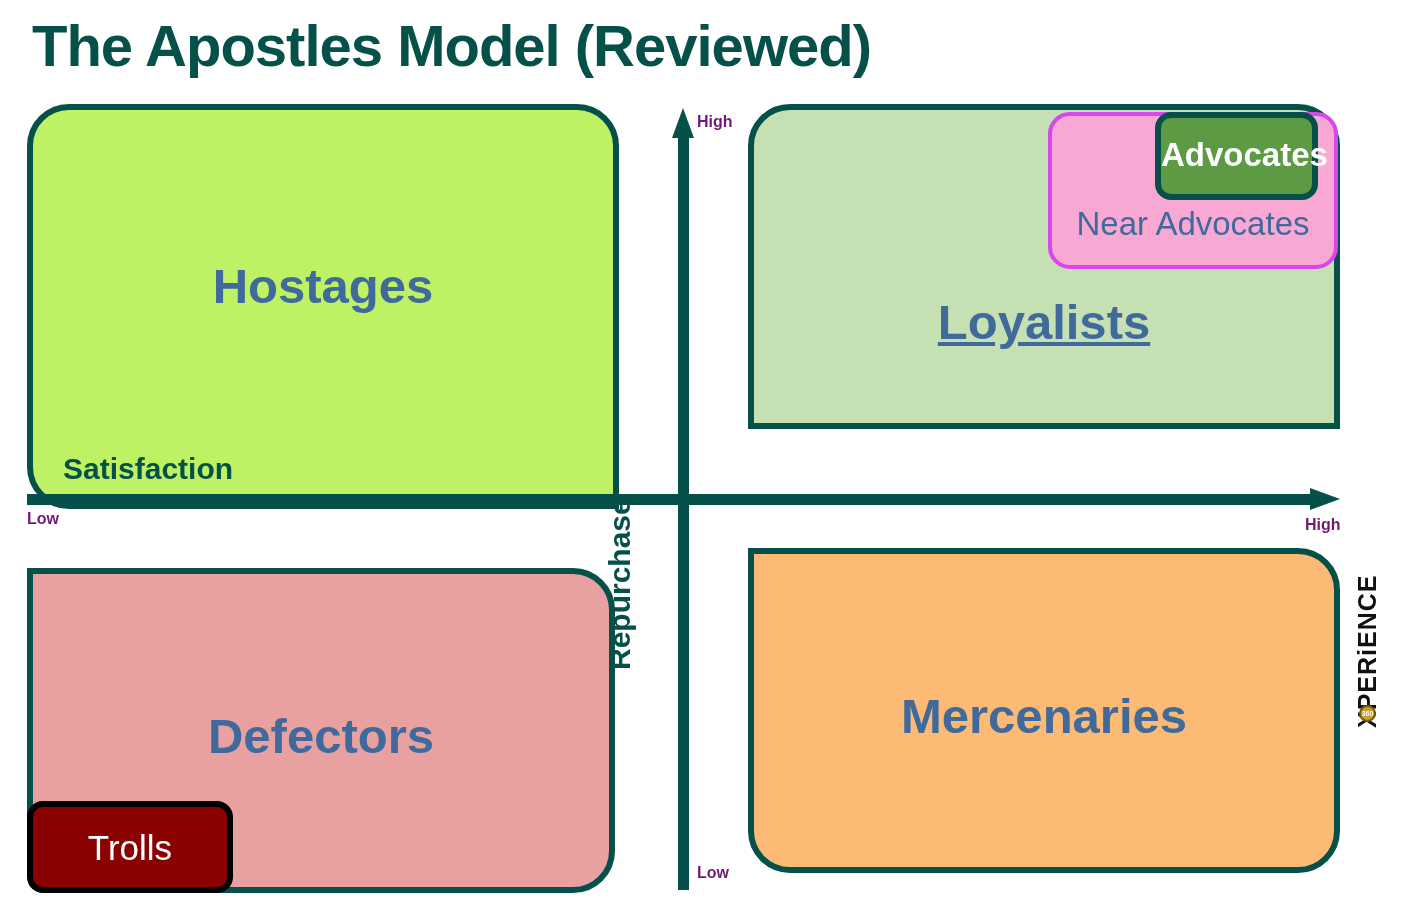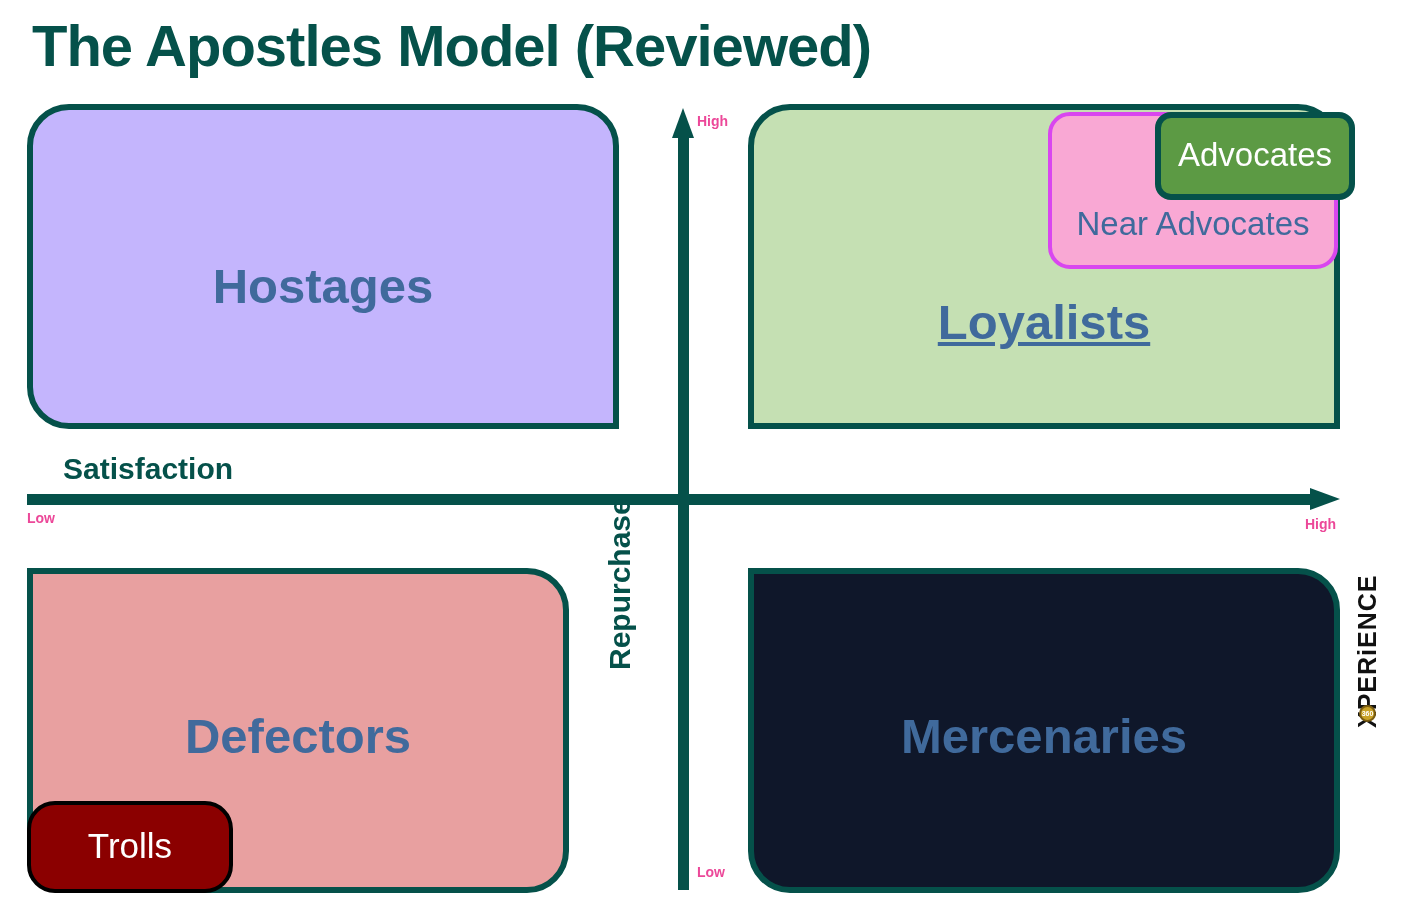--- a/index.html
+++ b/index.html
@@ -44,46 +44,46 @@
     width: 100%;
     text-align: center;
     font-size: 49px;
     font-weight: bold;
     color: #406a9c;
     white-space: nowrap;
   }
 
   #quad-hostages {
     left: 27px;  top: 104px;
-    width: 592px; height: 325px;
-    background: #c4b5fd;
+    width: 592px; height: 405px;
+    background: #bef264;
     border-radius: 42px 42px 0 42px;
   }
   #quad-hostages .quad-label { top: 148px; }
 
   #quad-loyalists {
     left: 748px; top: 104px;
     width: 592px; height: 325px;
     background: #c5e0b3;
     border-radius: 42px 42px 0 0;
   }
   #quad-loyalists .quad-label { top: 184px; text-decoration: underline; }
 
   #quad-defectors {
     left: 27px;  top: 568px;
-    width: 542px; height: 325px;
+    width: 588px; height: 325px;
     background: #e8a0a0;
     border-radius: 0 42px 42px 42px;
   }
   #quad-defectors .quad-label { top: 134px; }
 
   #quad-mercenaries {
-    left: 748px; top: 568px;
+    left: 748px; top: 548px;
     width: 592px; height: 325px;
-    background: #0f172a;
+    background: #fdba74;
     border-radius: 0 42px 42px 42px;
   }
   #quad-mercenaries .quad-label { top: 134px; }
 
   
   #box-near-advocates {
     position: absolute;
     box-sizing: border-box;
     left: 1048px; top: 112px;
     width: 290px; height: 157px;
@@ -98,43 +98,44 @@
     top: 89px;
     font-size: 33px;
     color: #406a9c;
     white-space: nowrap;
   }
 
   #box-advocates {
     position: absolute;
     box-sizing: border-box;
     left: 1155px; top: 112px;
-    width: 200px; height: 88px;
+    width: 163px; height: 88px;
     background: #5c9a44;
     border: 6px solid #05514a;
     border-radius: 16px;
+    font-weight: bold;
   }
   #box-advocates .sub-label {
     position: absolute;
     width: 100%;
     text-align: center;
     top: 18px;
     font-size: 33px;
     color: #ffffff;
     white-space: nowrap;
   }
 
   #box-trolls {
     position: absolute;
     box-sizing: border-box;
     left: 27px; top: 801px;
     width: 206px; height: 92px;
     background: #8b0000;
-    border: 4px solid #000000;
-    border-radius: 28px;
+    border: 6px solid #000000;
+    border-radius: 16px;
   }
   #box-trolls .sub-label {
     position: absolute;
     width: 100%;
     text-align: center;
     top: 21px;
     font-size: 35px;
     color: #ffffff;
     white-space: nowrap;
   }
@@ -209,23 +210,23 @@
     font-size: 30px;
     font-weight: bold;
     color: #05514a;
     white-space: nowrap;
     transform: rotate(-90deg);
     transform-origin: left top;
   }
 
   .tick {
     position: absolute;
-    font-size: 14px;
-    font-weight: bold;
-    color: #ec4899;
+    font-size: 16px;
+    font-weight: bold;
+    color: #701a75;
     white-space: nowrap;
   }
   #tick-v-high { left: 697px; top: 113px; }
   #tick-v-low  { left: 697px; top: 864px; }
   #tick-h-low  { left: 27px;  top: 510px; }
   #tick-h-high { left: 1305px; top: 516px; }
 
   
   #watermark {
     position: absolute;

